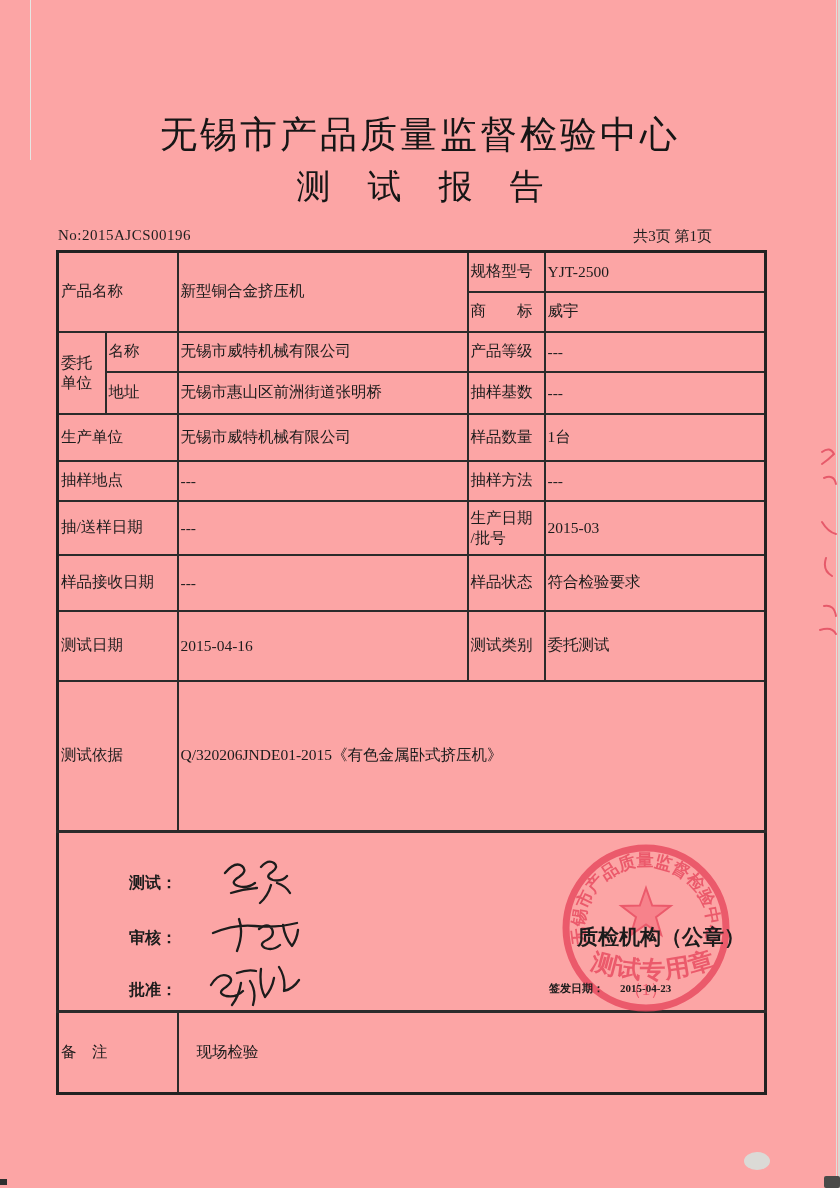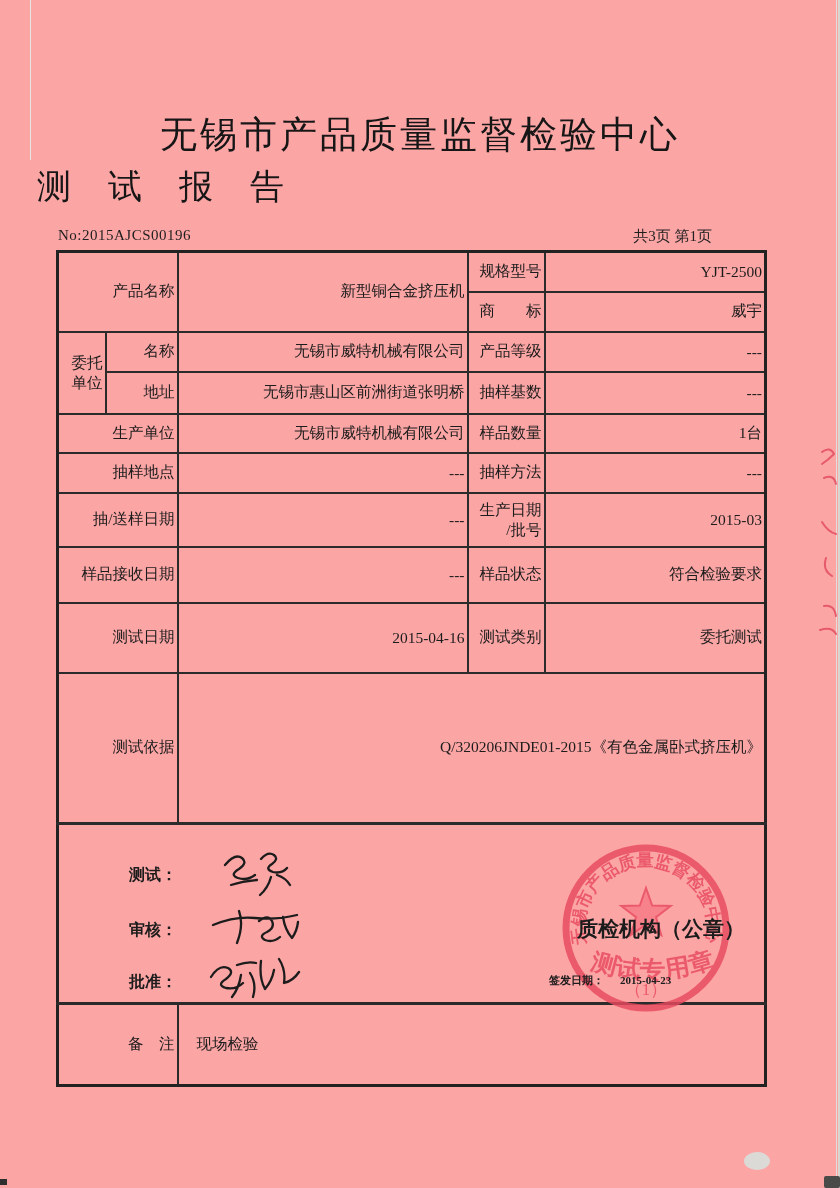--- a/index.html
+++ b/index.html
@@ -6,28 +6,28 @@
   body{background:#ffffff;}
   .page{
     position:relative;width:840px;height:1188px;overflow:hidden;
     background:#fca5a5;
     font-family:"Liberation Serif","DejaVu Serif",serif;
     color:#1f1f1f;
   }
   
   .title{position:absolute;top:110px;left:0;width:840px;text-align:center;
     font-size:37px;letter-spacing:3px;color:#161616;}
-  .subtitle{position:absolute;top:164px;left:0;width:840px;
+  .subtitle{position:absolute;top:164px;left:0;width:840px;text-align:center;
     font-size:34px;letter-spacing:37px;padding-left:37px;box-sizing:border-box;color:#161616;}
   .report-no{position:absolute;top:227px;left:58px;font-size:15px;letter-spacing:.5px;}
   .page-info{position:absolute;top:227px;right:128px;font-size:15px;}
   
   .report-table{position:absolute;top:250px;left:56px;border-collapse:collapse;
     table-layout:fixed;width:708px;font-size:15.5px;color:#1c1c1c;}
-  .report-table td{border:2px solid #2b2b2b;vertical-align:middle;text-align:right;
+  .report-table td{border:2px solid #2b2b2b;vertical-align:middle;text-align:left;
     padding:0 2px;overflow:hidden;}
   .report-table{border:3px solid #222;}
   td.left{text-align:left;padding-left:18px;}
   .pre{white-space:pre-line;line-height:1.25;}
   tr.thick td{border-top-width:3px;}
   .sigcell{position:relative;padding:0;font-weight:bold;}
   
   .sig-label{position:absolute;font-size:16px;}
   .lab-test{left:70px;top:40px;}
   .lab-review{left:70px;top:95px;}
@@ -88,21 +88,21 @@
       <td>无锡市威特机械有限公司</td>
       <td>产品等级</td>
       <td>---</td>
     </tr>
     <tr style="height:42px">
       <td>地址</td>
       <td>无锡市惠山区前洲街道张明桥</td>
       <td>抽样基数</td>
       <td>---</td>
     </tr>
-    <tr style="height:39px">
+    <tr style="height:47px">
       <td colspan="2">生产单位</td>
       <td>无锡市威特机械有限公司</td>
       <td>样品数量</td>
       <td>1台</td>
     </tr>
     <tr style="height:40px">
       <td colspan="2">抽样地点</td>
       <td>---</td>
       <td>抽样方法</td>
       <td>---</td>

